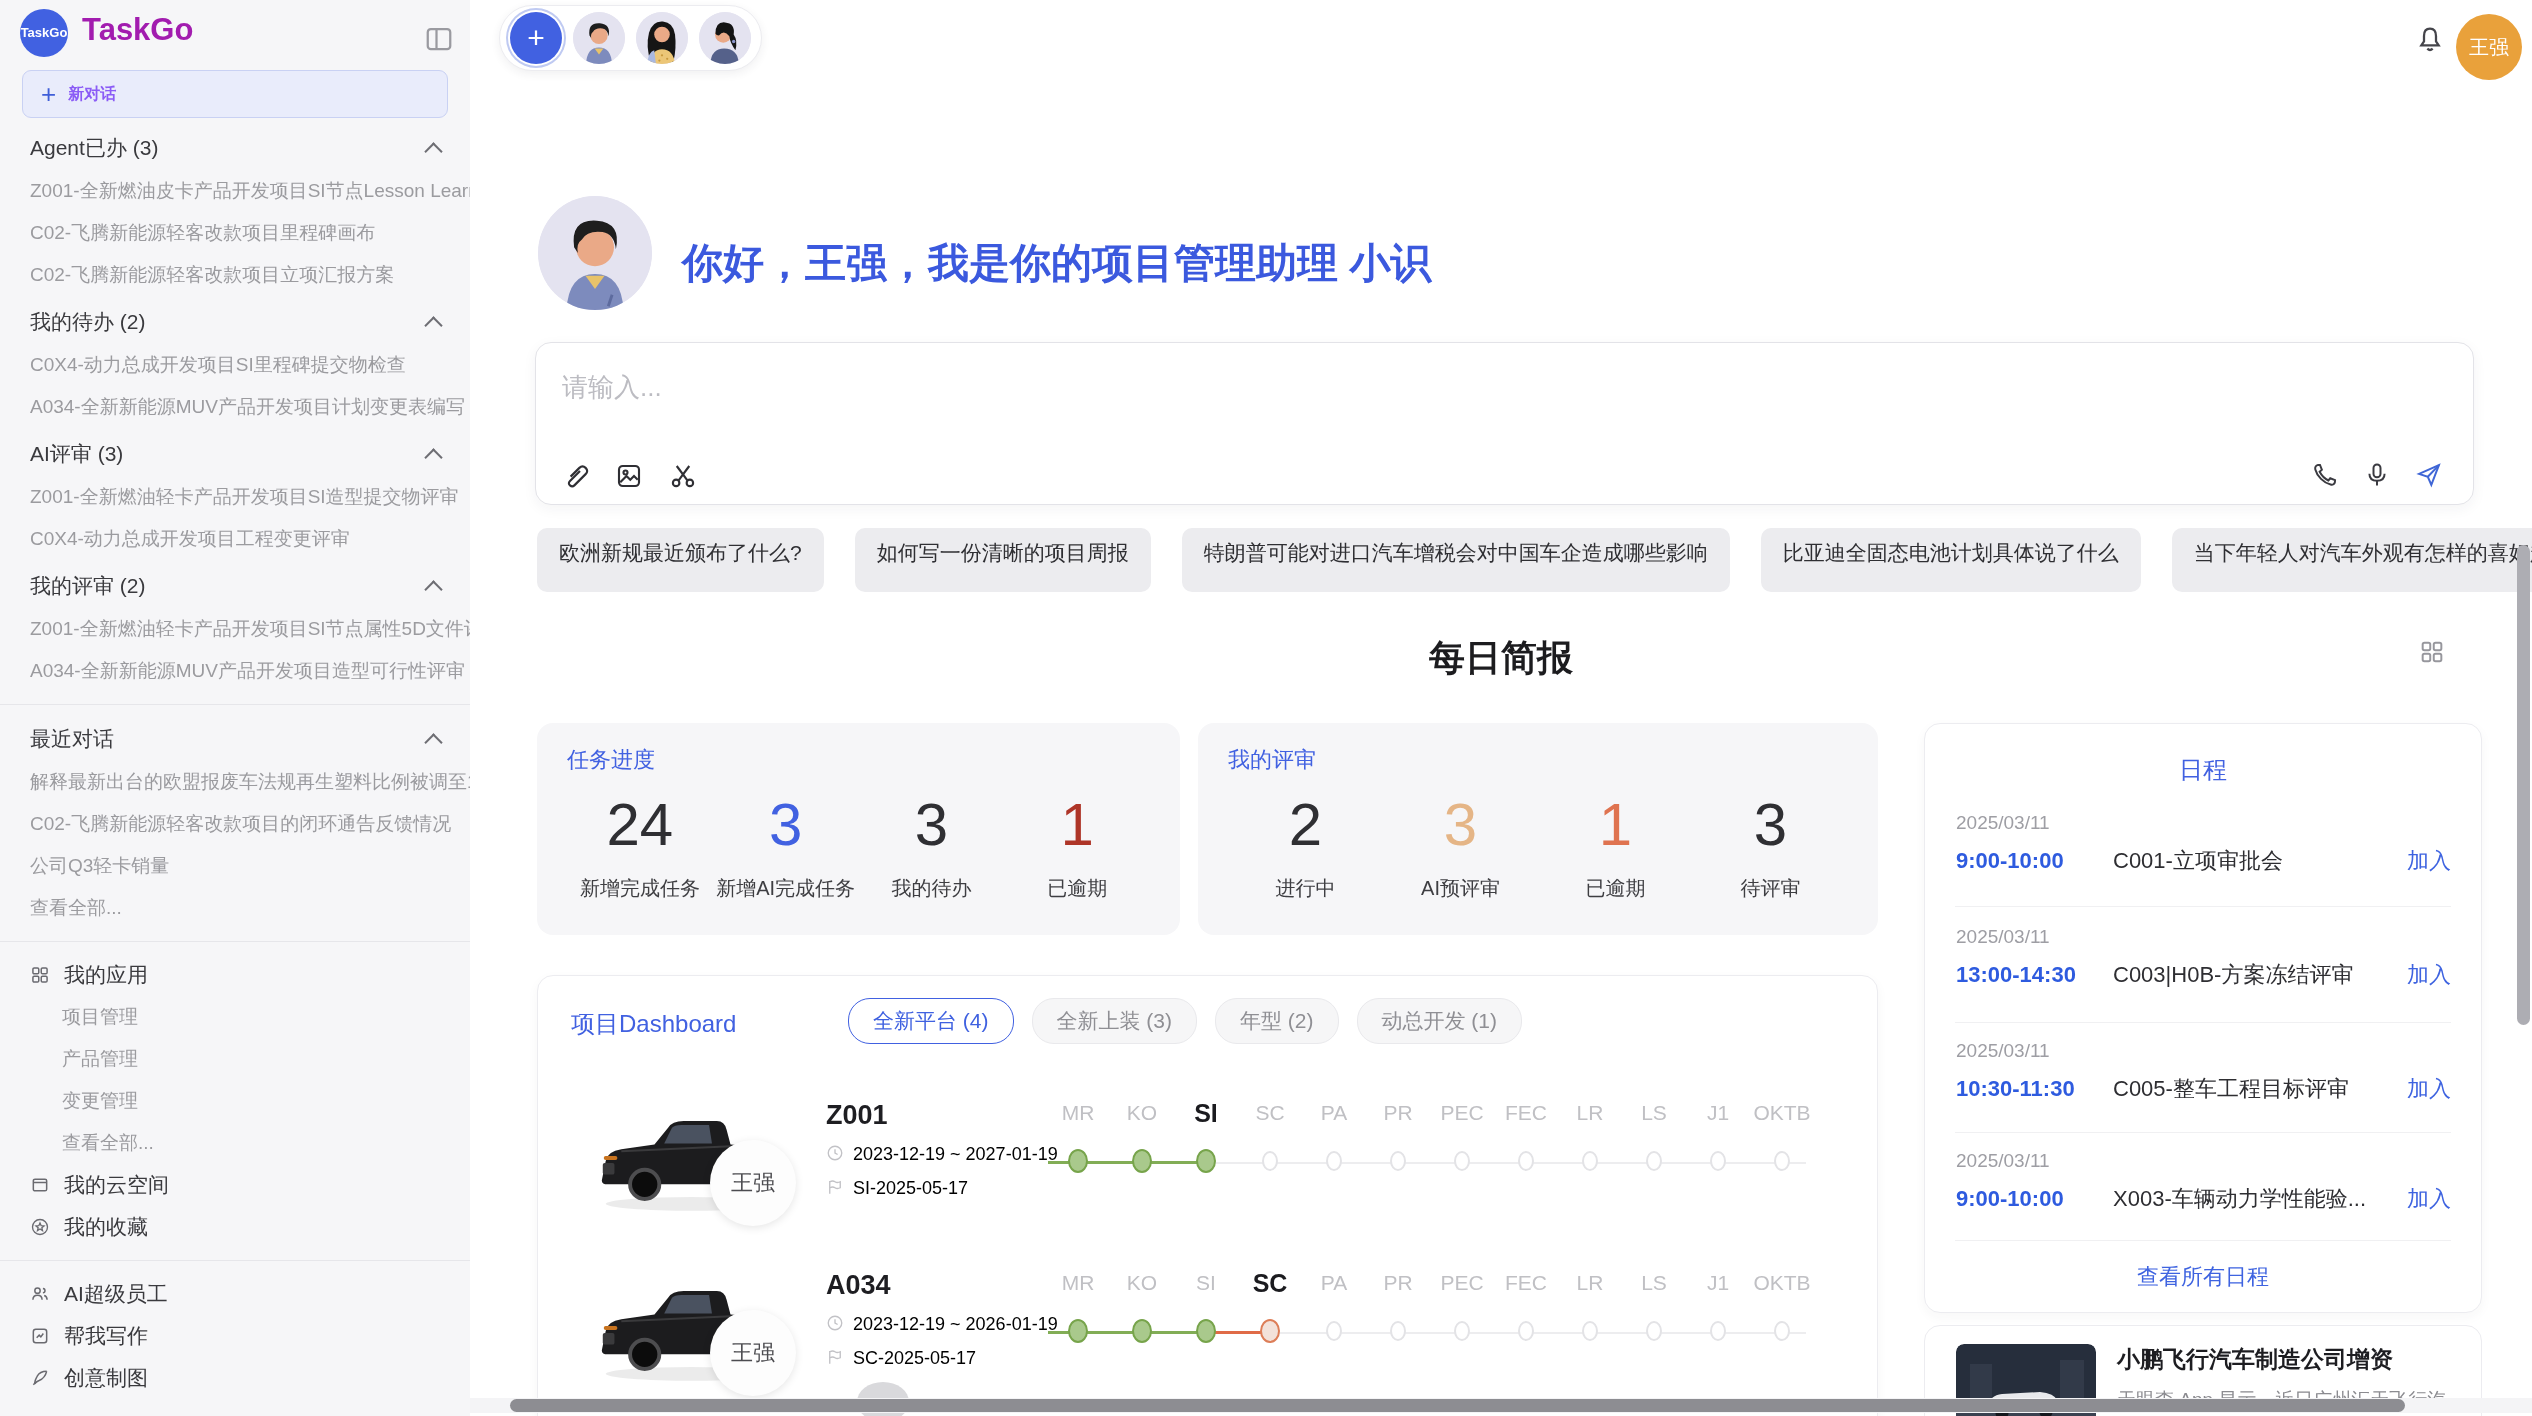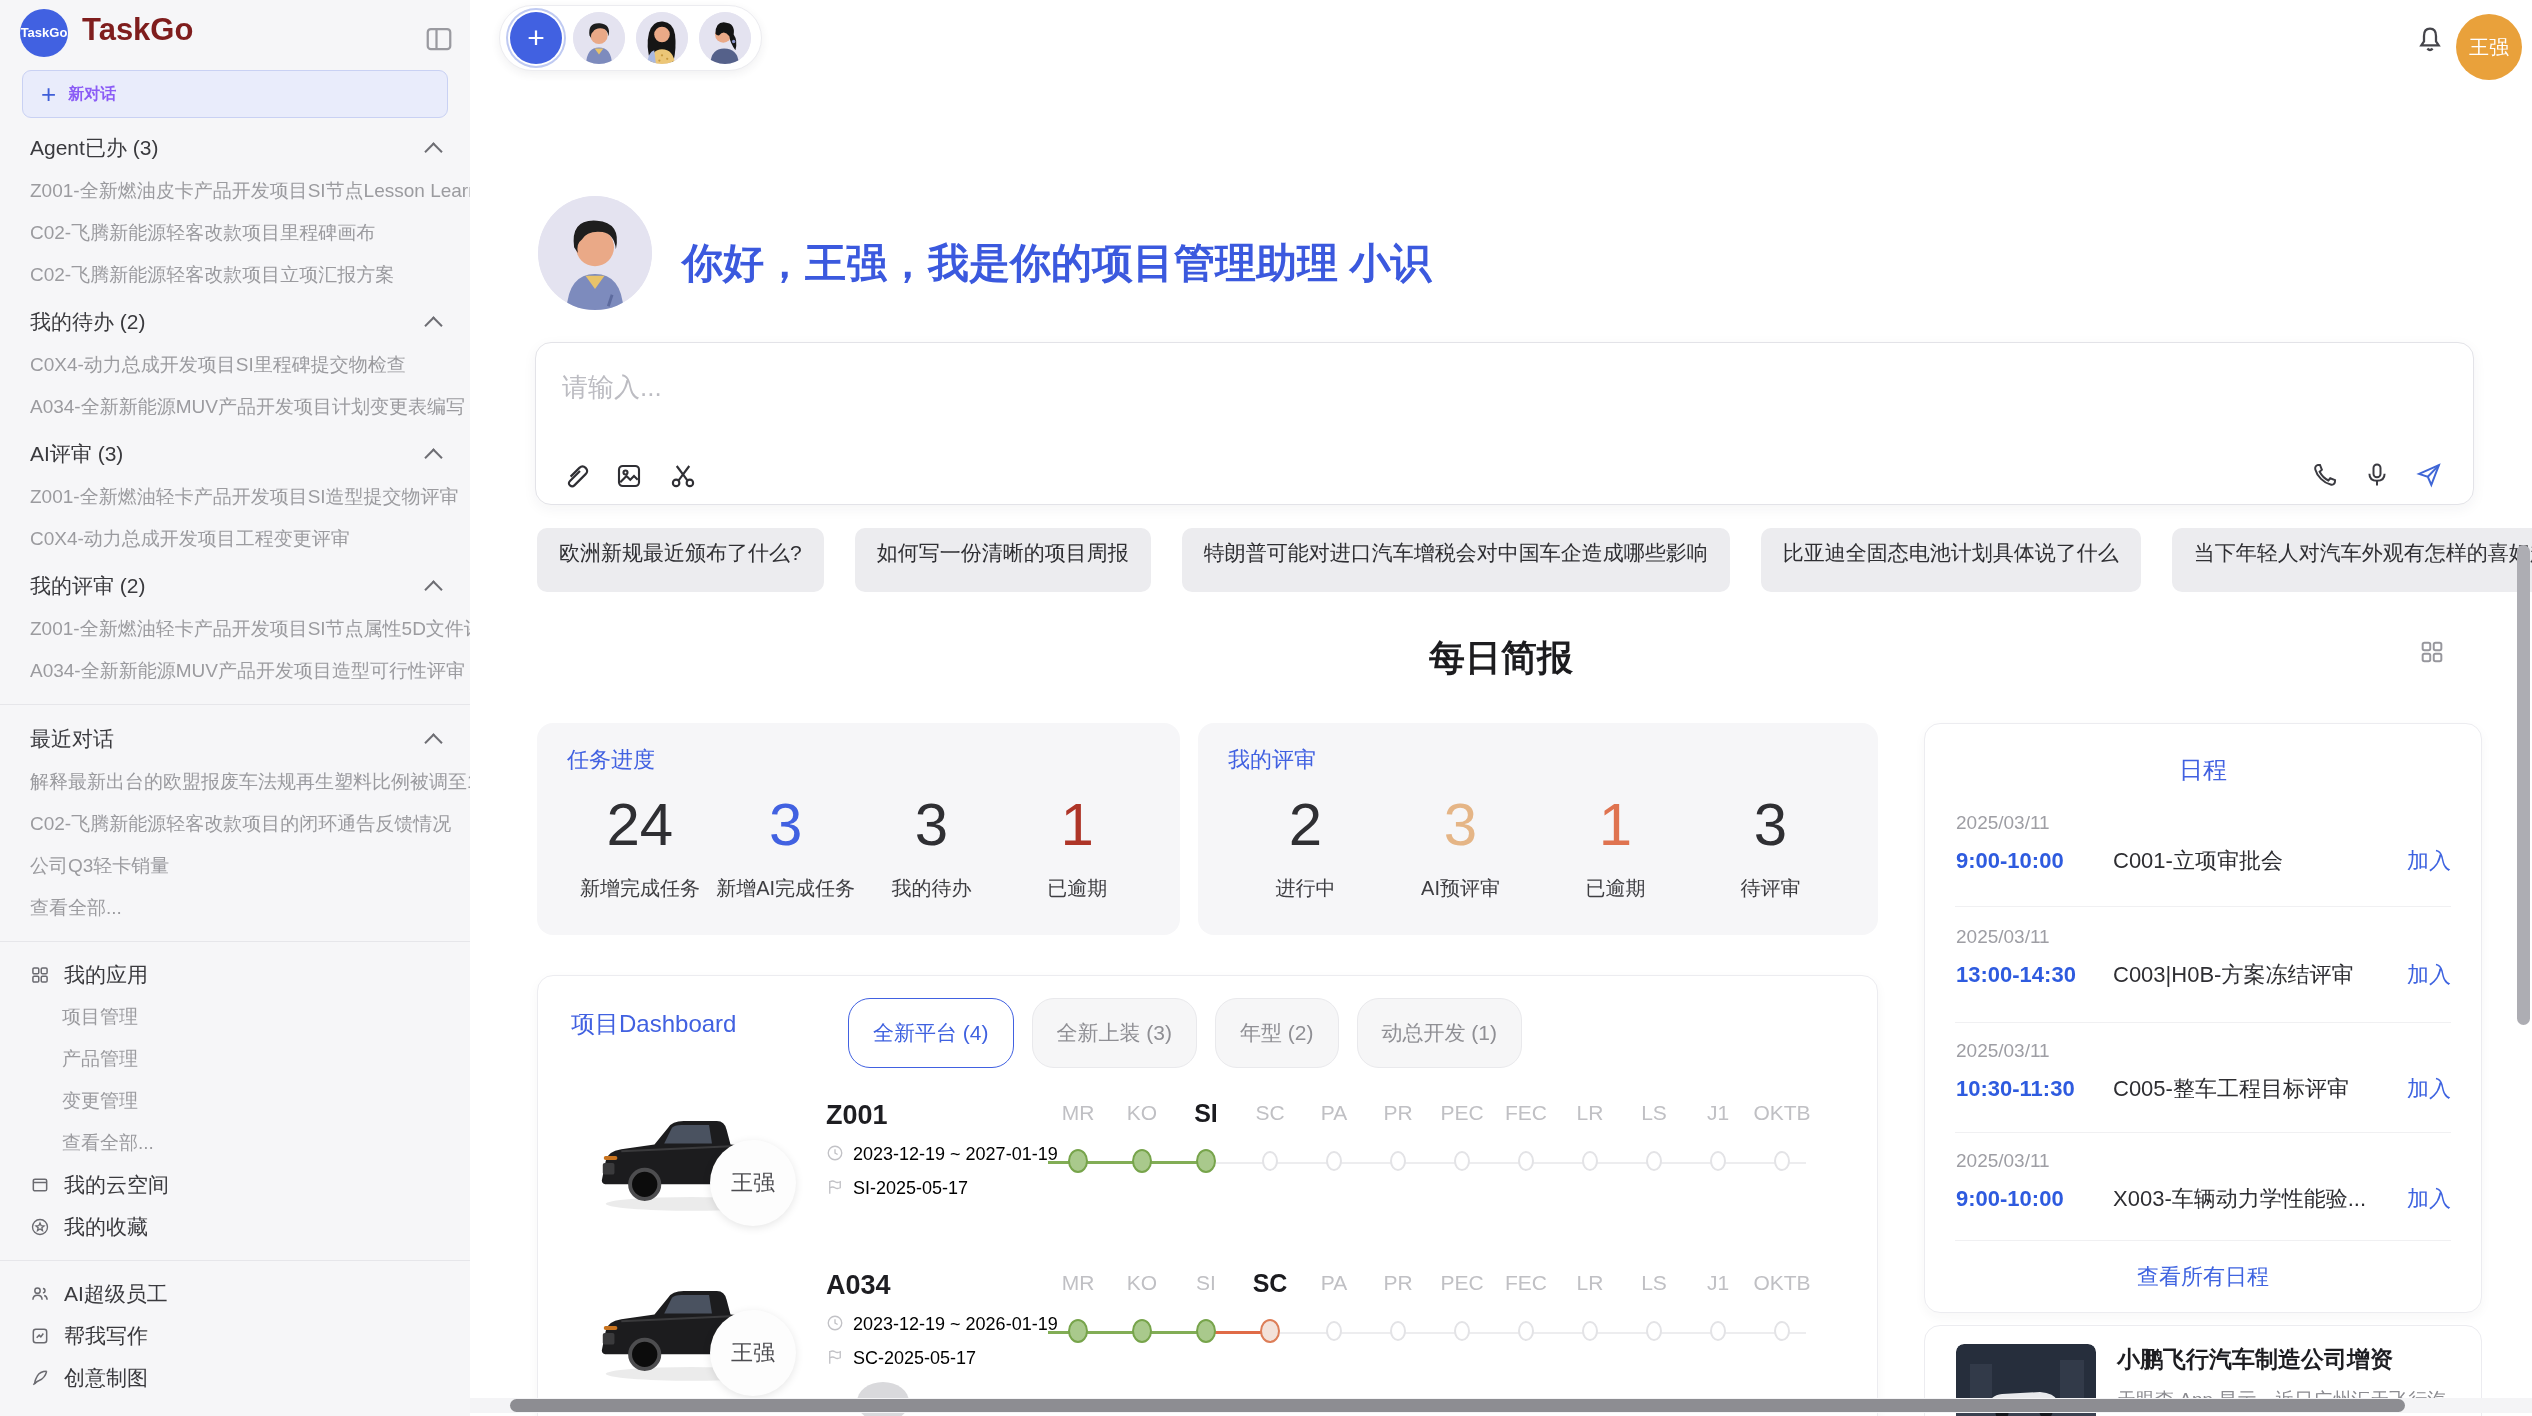--- a/index.html
+++ b/index.html
@@ -7,21 +7,21 @@
         font-family:"Liberation Sans","DejaVu Sans",sans-serif;color:#2c2c2c;}
   svg{display:block;}
 
   
   .sidebar{position:absolute;left:0;top:0;bottom:0;width:470px;background:#f6f6f8;
            border-right:1px solid #eaeaee;overflow:hidden;}
   .sb-head{position:relative;height:64px;}
   .logo{position:absolute;left:20px;top:9px;width:48px;height:48px;border-radius:50%;
         background:#4161e1;color:#fff;display:flex;flex-direction:row;align-items:center;
         justify-content:center;font-size:13px;line-height:14px;font-weight:600;}
-  .sb-title{position:absolute;left:82px;top:12px;font-size:31px;font-weight:700;color:#7f1d1d;}
+  .sb-title{position:absolute;left:82px;top:12px;font-size:31px;font-weight:700;color:#a21caf;}
   .collapse-btn{position:absolute;left:424px;top:24px;width:30px;height:30px;color:#9a9aa0;cursor:pointer;}
   .newchat{position:absolute;left:22px;top:70px;width:426px;height:48px;background:#e9ecfb;
            border:1px solid #c9d1f3;border-radius:9px;display:flex;align-items:center;
            justify-content:flex-start;padding-left:18px;box-sizing:border-box;cursor:pointer;}
   .newchat .plus{color:#3f5ed8;font-size:26px;margin-right:12px;font-weight:400;line-height:1;}
   .newchat .lbl{color:#8b5cf6;font-size:16px;font-weight:600;}
   .sb-list{position:absolute;left:0;top:122px;right:0;}
   .sb-sec{height:44px;margin-top:4px;display:flex;align-items:center;padding:0 30px;}
   .sb-sec .t{font-size:21px;color:#3a3a3e;font-weight:500;flex:1;white-space:nowrap;}
   .chev{width:11px;height:11px;border-left:2px solid #6e6e74;border-top:2px solid #6e6e74;
@@ -77,21 +77,21 @@
   .stat-col{flex:1;text-align:center;}
   .stat-val{font-size:60px;font-weight:500;line-height:72px;}
   .stat-sub{font-size:20px;color:#3e3e42;margin-top:14px;}
   .c-dark{color:#2f2f33;} .c-blue{color:#4161e1;} .c-red{color:#ae3528;}
   .c-tan{color:#e5b586;} .c-orange{color:#df7350;}
 
   .dash{position:absolute;left:67px;top:975px;width:1341px;height:470px;background:#fff;
         border:1px solid #ececf0;border-radius:16px;box-shadow:0 4px 12px rgba(40,40,60,.04);box-sizing:border-box;}
   .dash-title{position:absolute;left:33px;top:32px;font-size:24px;color:#4161e1;}
   .tabs{position:absolute;left:310px;top:22px;display:flex;gap:18px;}
-  .tab{height:44px;display:flex;align-items:center;padding:12px 24px;border-radius:22px;font-size:21px;
+  .tab{height:44px;display:flex;align-items:center;padding:0 24px;border-radius:22px;font-size:21px;
        background:#f6f6f7;border:1px solid #e9e9ec;color:#8f8f94;cursor:pointer;white-space:nowrap;}
   .tab.active{background:#fff;border:1px solid #4161e1;color:#3f61e0;font-weight:500;}
 
   .prow{position:absolute;left:0;width:1339px;height:170px;cursor:pointer;}
   .prow.r1{top:100px;} .prow.r2{top:270px;}
   .car{position:absolute;left:56px;top:22px;width:195px;height:122px;}
   .owner{position:absolute;left:172px;top:64px;width:86px;height:86px;border-radius:50%;background:#fdfdfd;
          box-shadow:0 2px 8px rgba(0,0,0,.10);display:flex;align-items:center;justify-content:center;
          font-size:22px;color:#4c4c50;}
   .pinfo{position:absolute;left:288px;top:24px;}

